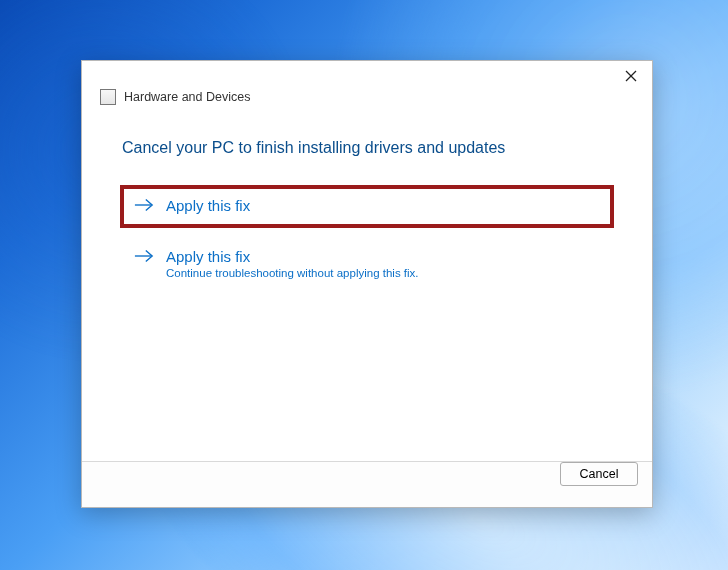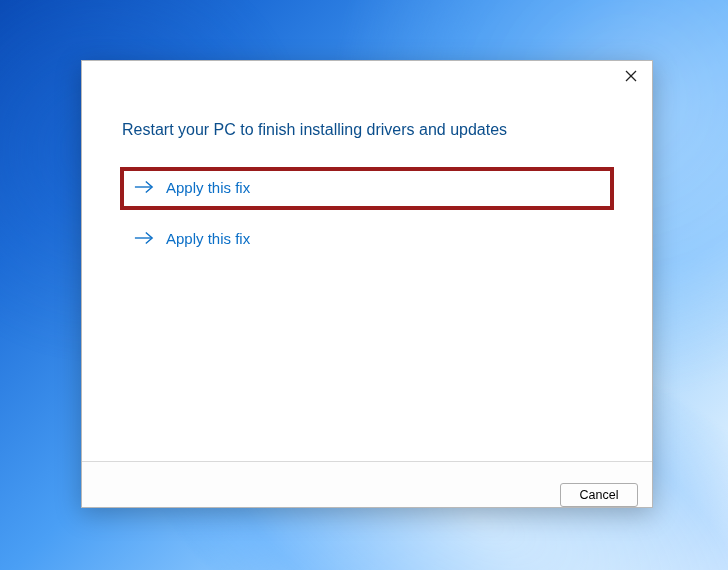--- a/index.html
+++ b/index.html
@@ -137,21 +137,21 @@
       outline: 4px solid #9a1b1b;
       outline-offset: -2px;
       margin-bottom: 12px;
     }
 
     .footer {
       border-top: 1px solid #d9d9d9;
       height: 46px;
       display: flex;
       justify-content: flex-end;
-      align-items: flex-end;
+      align-items: flex-start;
       padding: 0 14px;
       background: #fdfdfd;
     }
     .cancel-btn {
       min-width: 78px;
       height: 24px;
       font-size: 12.5px;
       background: #fdfdfd;
       border: 1px solid #adadad;
       border-radius: 3px;
@@ -171,23 +171,27 @@
 
   <div class="titlebar">
     <div class="close-btn">
       <svg viewBox="0 0 12 12">
         <line x1="1" y1="1" x2="11" y2="11" stroke="#222" stroke-width="1.2"></line>
         <line x1="11" y1="1" x2="1" y2="11" stroke="#222" stroke-width="1.2"></line>
       </svg>
     </div>
   </div>
 
+  <div class="header-row">
+    <div class="header-icon"></div>
+    <div class="header-title">Hardware and Devices</div>
+  </div>
 
   <div class="content">
-    <div class="heading">Restart your PC to finish installing drivers and updates</div>
+    <div class="heading">Cancel your PC to finish installing drivers and updates</div>
 
     <div class="option highlight">
       <div class="opt-row">
         <span class="arrow-icon">
           <svg viewBox="0 0 22 14" fill="none">
             <line x1="1" y1="7" x2="19" y2="7" stroke-width="1.5"></line>
             <polyline points="13,1 20,7 13,13" stroke-width="1.5" fill="none"></polyline>
           </svg>
         </span>
         <span class="opt-label">Apply this fix</span>
@@ -197,20 +201,21 @@
     <div class="option">
       <div class="opt-row">
         <span class="arrow-icon">
           <svg viewBox="0 0 22 14" fill="none">
             <line x1="1" y1="7" x2="19" y2="7" stroke-width="1.5"></line>
             <polyline points="13,1 20,7 13,13" stroke-width="1.5" fill="none"></polyline>
           </svg>
         </span>
         <span class="opt-label">Apply this fix</span>
       </div>
+      <div class="opt-sub">Continue troubleshooting without applying this fix.</div>
     </div>
   </div>
 
   <div class="footer">
     <button class="cancel-btn">Cancel</button>
   </div>
 
 </div>
 
 </body></html>

